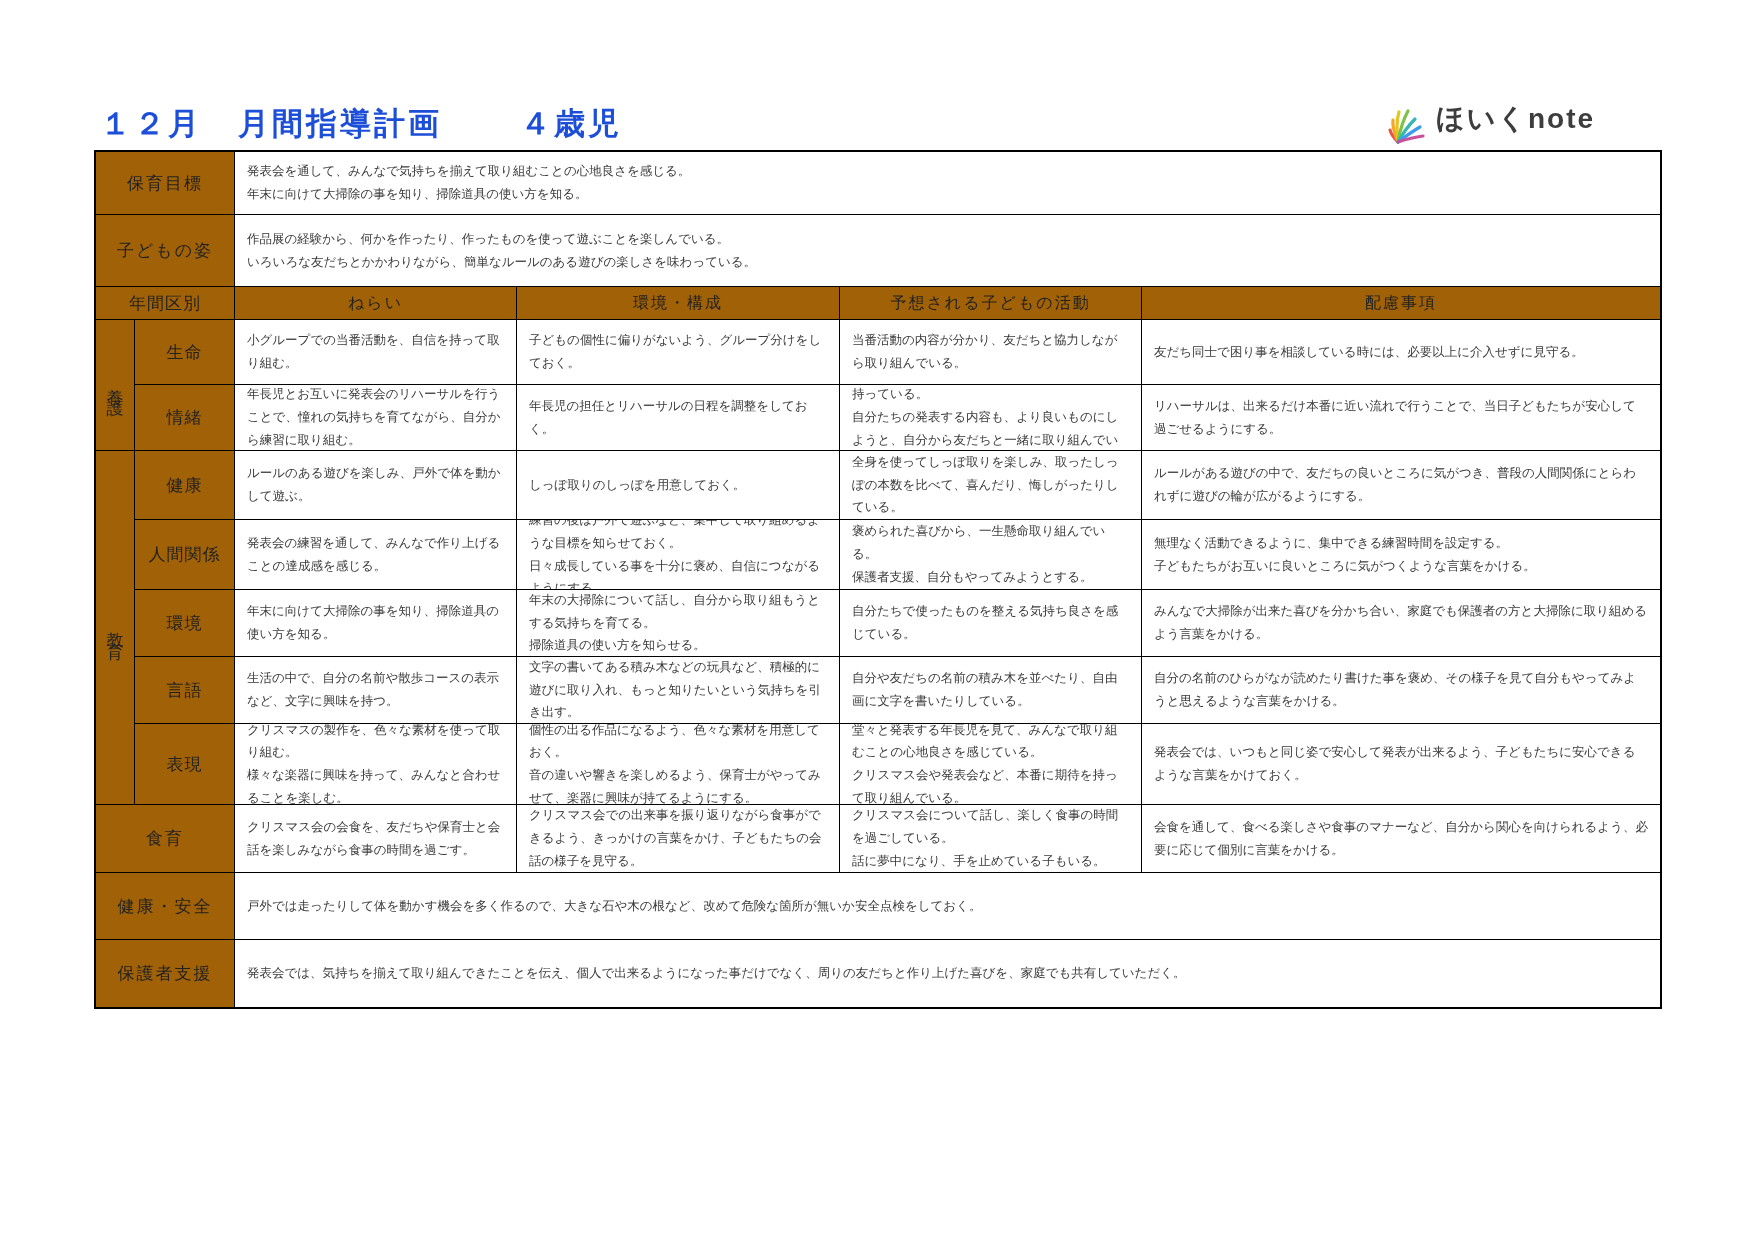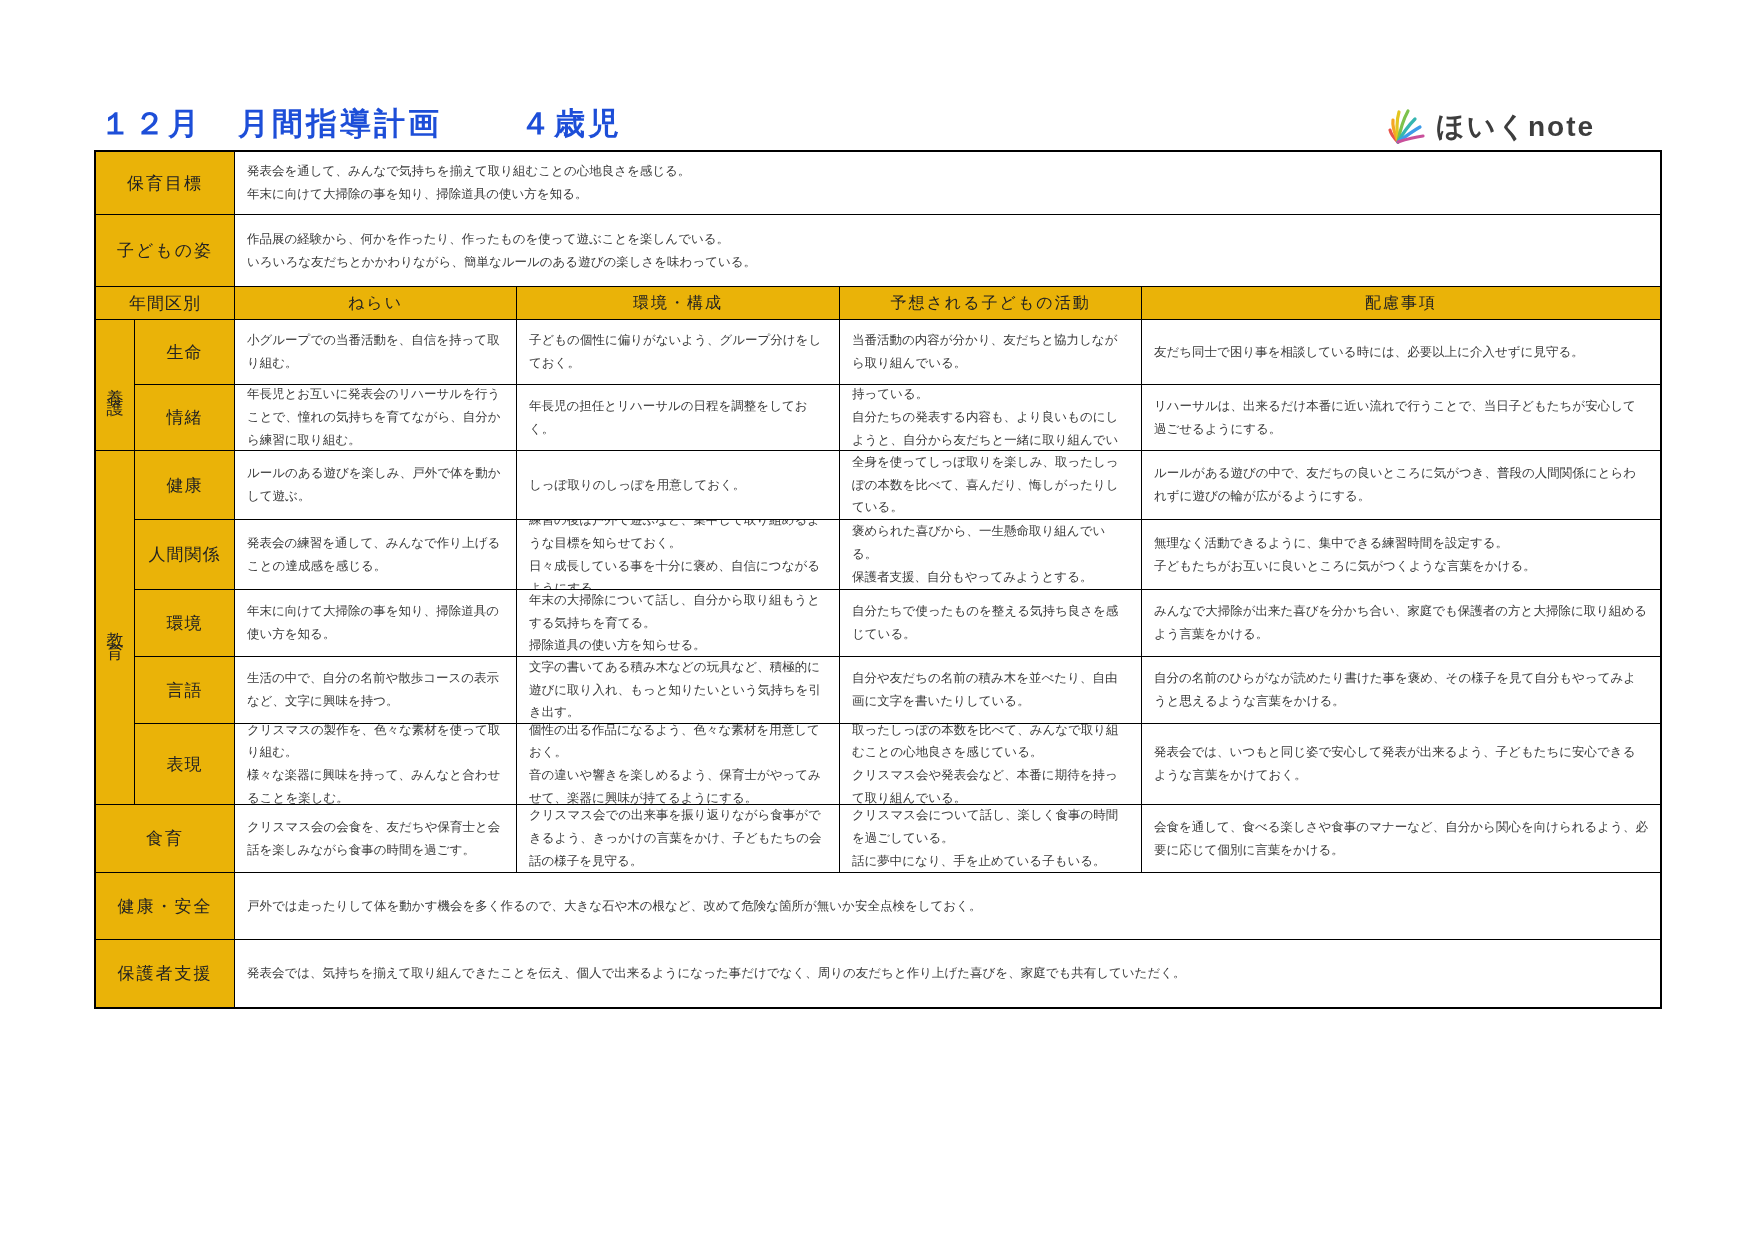--- a/index.html
+++ b/index.html
@@ -6,41 +6,41 @@
   html,body { margin:0; padding:0; background:#ffffff; }
   body { font-family:"Liberation Sans","DejaVu Sans",sans-serif; color:#333; }
   .page { position:relative; width:1754px; height:1241px; background:#fff; overflow:hidden; }
 
   
   .doc-header span { position:absolute; top:103px; font-size:31px; font-weight:bold; color:#1d4ed8; letter-spacing:3px; white-space:nowrap; }
   .h-month { left:100px; }
   .h-title { left:238px; }
   .h-age   { left:520px; }
 
-  .logo { position:absolute; left:1384px; top:100px; display:flex; align-items:flex-end; }
+  .logo { position:absolute; left:1384px; top:100px; display:flex; align-items:flex-start; }
   .logo svg { width:46px; height:46px; }
   .logo .brand { font-size:28px; font-weight:bold; color:#3d3d3d; letter-spacing:2px; margin-left:6px; white-space:nowrap; }
 
   
   .plan {
     position:absolute; left:94px; top:150px;
     display:grid;
     grid-template-columns: 39px 100px 282px 323px 302px 518px;
     grid-template-rows: 63px 72px 33px 65px 66px 69px 70px 67px 67px 81px 68px 67px 67px;
     border:2.5px solid #000;
   }
   .cell {
     display:flex; align-items:center; overflow:hidden;
     border-right:1.5px solid #000; border-bottom:1.5px solid #000;
     min-width:0; min-height:0;
   }
   .cell.no-r { border-right:none; }
   .cell.no-b { border-bottom:none; }
 
-  .hd { background:#eab308; justify-content:center; }
+  .hd { background:#a16207; justify-content:center; }
   .lbl  { font-size:17px; color:#222; letter-spacing:2px; }
   .lbl-s{ font-size:17px; color:#222; letter-spacing:1px; }
   .colh { font-size:16px; color:#222; letter-spacing:2px; }
   .cat  { font-size:17px; color:#222; letter-spacing:1px; }
   .vert > div { writing-mode:vertical-rl; text-orientation:upright; letter-spacing:10px; font-size:17px; color:#222; }
 
   .ct { padding:2px 12px; }
   .ct > div { flex:1; font-size:12.5px; line-height:1.82; color:#3a3a3a; white-space:pre-line; }
 
   
@@ -196,21 +196,21 @@
     <div class="cell hd cat c2 r10">表現</div>
     <div class="cell ct c3 r10">
         <div>クリスマスの製作を、色々な素材を使って取り組む。
 様々な楽器に興味を持って、みんなと合わせることを楽しむ。</div>
       </div>
     <div class="cell ct c4 r10">
         <div>個性の出る作品になるよう、色々な素材を用意しておく。
 音の違いや響きを楽しめるよう、保育士がやってみせて、楽器に興味が持てるようにする。</div>
       </div>
     <div class="cell ct c5 r10">
-        <div>取ったしっぽの本数を比べて、みんなで取り組むことの心地良さを感じている。
+        <div>堂々と発表する年長児を見て、みんなで取り組むことの心地良さを感じている。
 クリスマス会や発表会など、本番に期待を持って取り組んでいる。</div>
       </div>
     <div class="cell ct no-r c6 r10">
         <div>発表会では、いつもと同じ姿で安心して発表が出来るよう、子どもたちに安心できるような言葉をかけておく。</div>
       </div>
 
     <div class="cell hd lbl c12 r11">食育</div>
     <div class="cell ct c3 r11">
         <div>クリスマス会の会食を、友だちや保育士と会話を楽しみながら食事の時間を過ごす。</div>
       </div>

